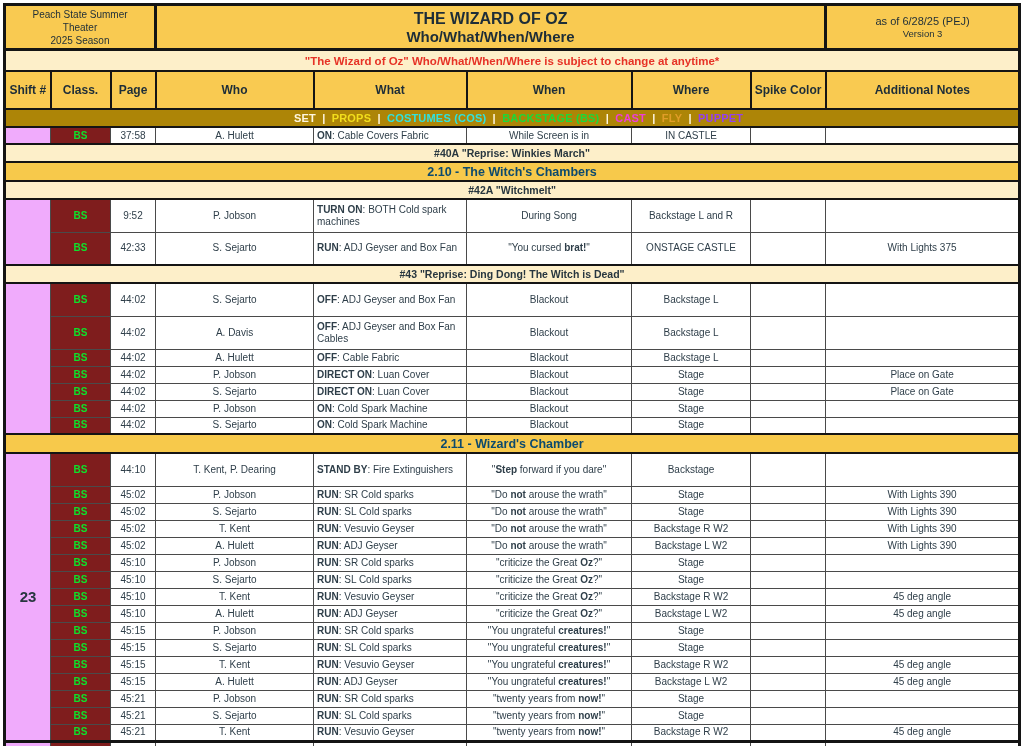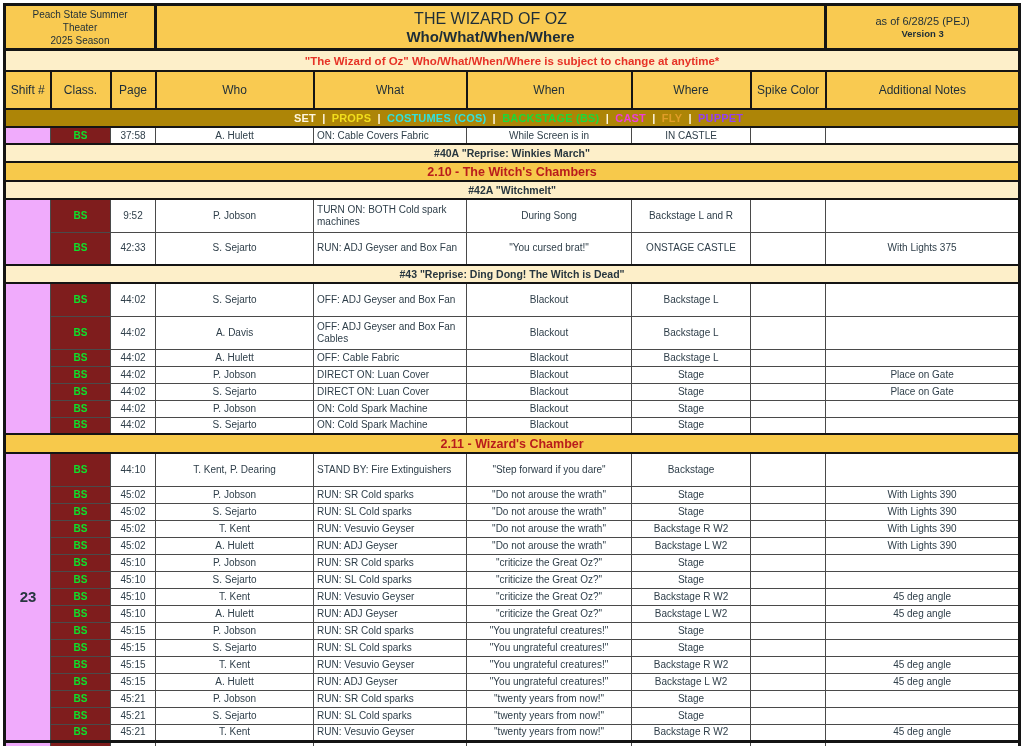--- a/index.html
+++ b/index.html
@@ -2,45 +2,45 @@
 <html><head>
 <meta charset="utf-8">
 <title>Run Sheet</title>
 <style>
   html,body{margin:0;padding:0;background:#fff;width:1023px;height:746px;overflow:hidden;
     font-family:"Liberation Sans",sans-serif;}
   table{border-collapse:collapse;table-layout:fixed;width:1015px;margin:3px 4px 0 3px;
     border:3px solid #141414;}
   td{border:1px solid #4a4a4a;color:#2e3e49;font-size:10px;text-align:center;
     vertical-align:middle;padding:0 3px;overflow:hidden;line-height:12px;}
-  b,.b{font-weight:normal;}
+  b,.b{font-weight:bold;}
   
   .title-row td{background:#f9ca51;border:3px solid #141414;height:42px;color:#1d2d38;}
   .org-cell{font-weight:normal;font-size:10px;line-height:13px;white-space:pre-line;}
-  .title-l1{font-size:16px;font-weight:normal;line-height:19px;}
+  .title-l1{font-size:16px;font-weight:bold;line-height:19px;}
   .title-l2{font-size:15px;font-weight:bold;line-height:17px;}
   .ver-l1{font-size:11px;font-weight:normal;line-height:13px;}
-  .ver-l2{font-size:9.5px;font-weight:bold;line-height:11px;}
+  .ver-l2{font-size:9.5px;font-weight:normal;line-height:11px;}
   .subtitle-row td{background:#fdefc9;color:#e63226;font-weight:bold;font-size:11.5px;
     height:19px;border:2px solid #141414;}
-  .colhead-row td{background:#f9ca51;font-weight:normal;font-size:12px;height:36px;
+  .colhead-row td{background:#f9ca51;font-weight:bold;font-size:12px;height:36px;
     border:2px solid #141414;color:#1d2d38;line-height:13px;}
   .legend-row td{background:#ad8507;height:16px;border:2px solid #141414;
     font-weight:bold;font-size:11px;letter-spacing:.2px;padding-left:16px;}
   .legend-sep{color:#fff7e0;padding:0 3px;}
   
   tr.cue{height:17px;}
   tr.cue.tall{height:33px;}
   td.shift-cell{font-weight:bold;font-size:15px;background:#f0abfc;color:#27363f;}
   td.cls-cell{background:#7f1d1d;color:#0fe02b;font-weight:bold;font-size:10px;}
   td.what-cell{text-align:left;}
   tr.song-row td{background:#fdefc9;font-weight:bold;font-size:10.5px;height:16px;
     border-top:2px solid #141414;border-bottom:2px solid #141414;color:#27363f;}
   tr.scene-row td{background:#f7c94b;font-weight:bold;font-size:12.5px;height:17px;
-    border-top:2px solid #141414;border-bottom:2px solid #141414;color:#b91c1c;}
+    border-top:2px solid #141414;border-bottom:2px solid #141414;color:#0c4a6e;}
   tr.cut-row{height:8px;}
   tr.cut-row td{border-top:3px solid #141414;}
 </style>
 </head>
 <body>
 
 <table>
   <colgroup>
     <col style="width:46px">
       <col style="width:60px">

